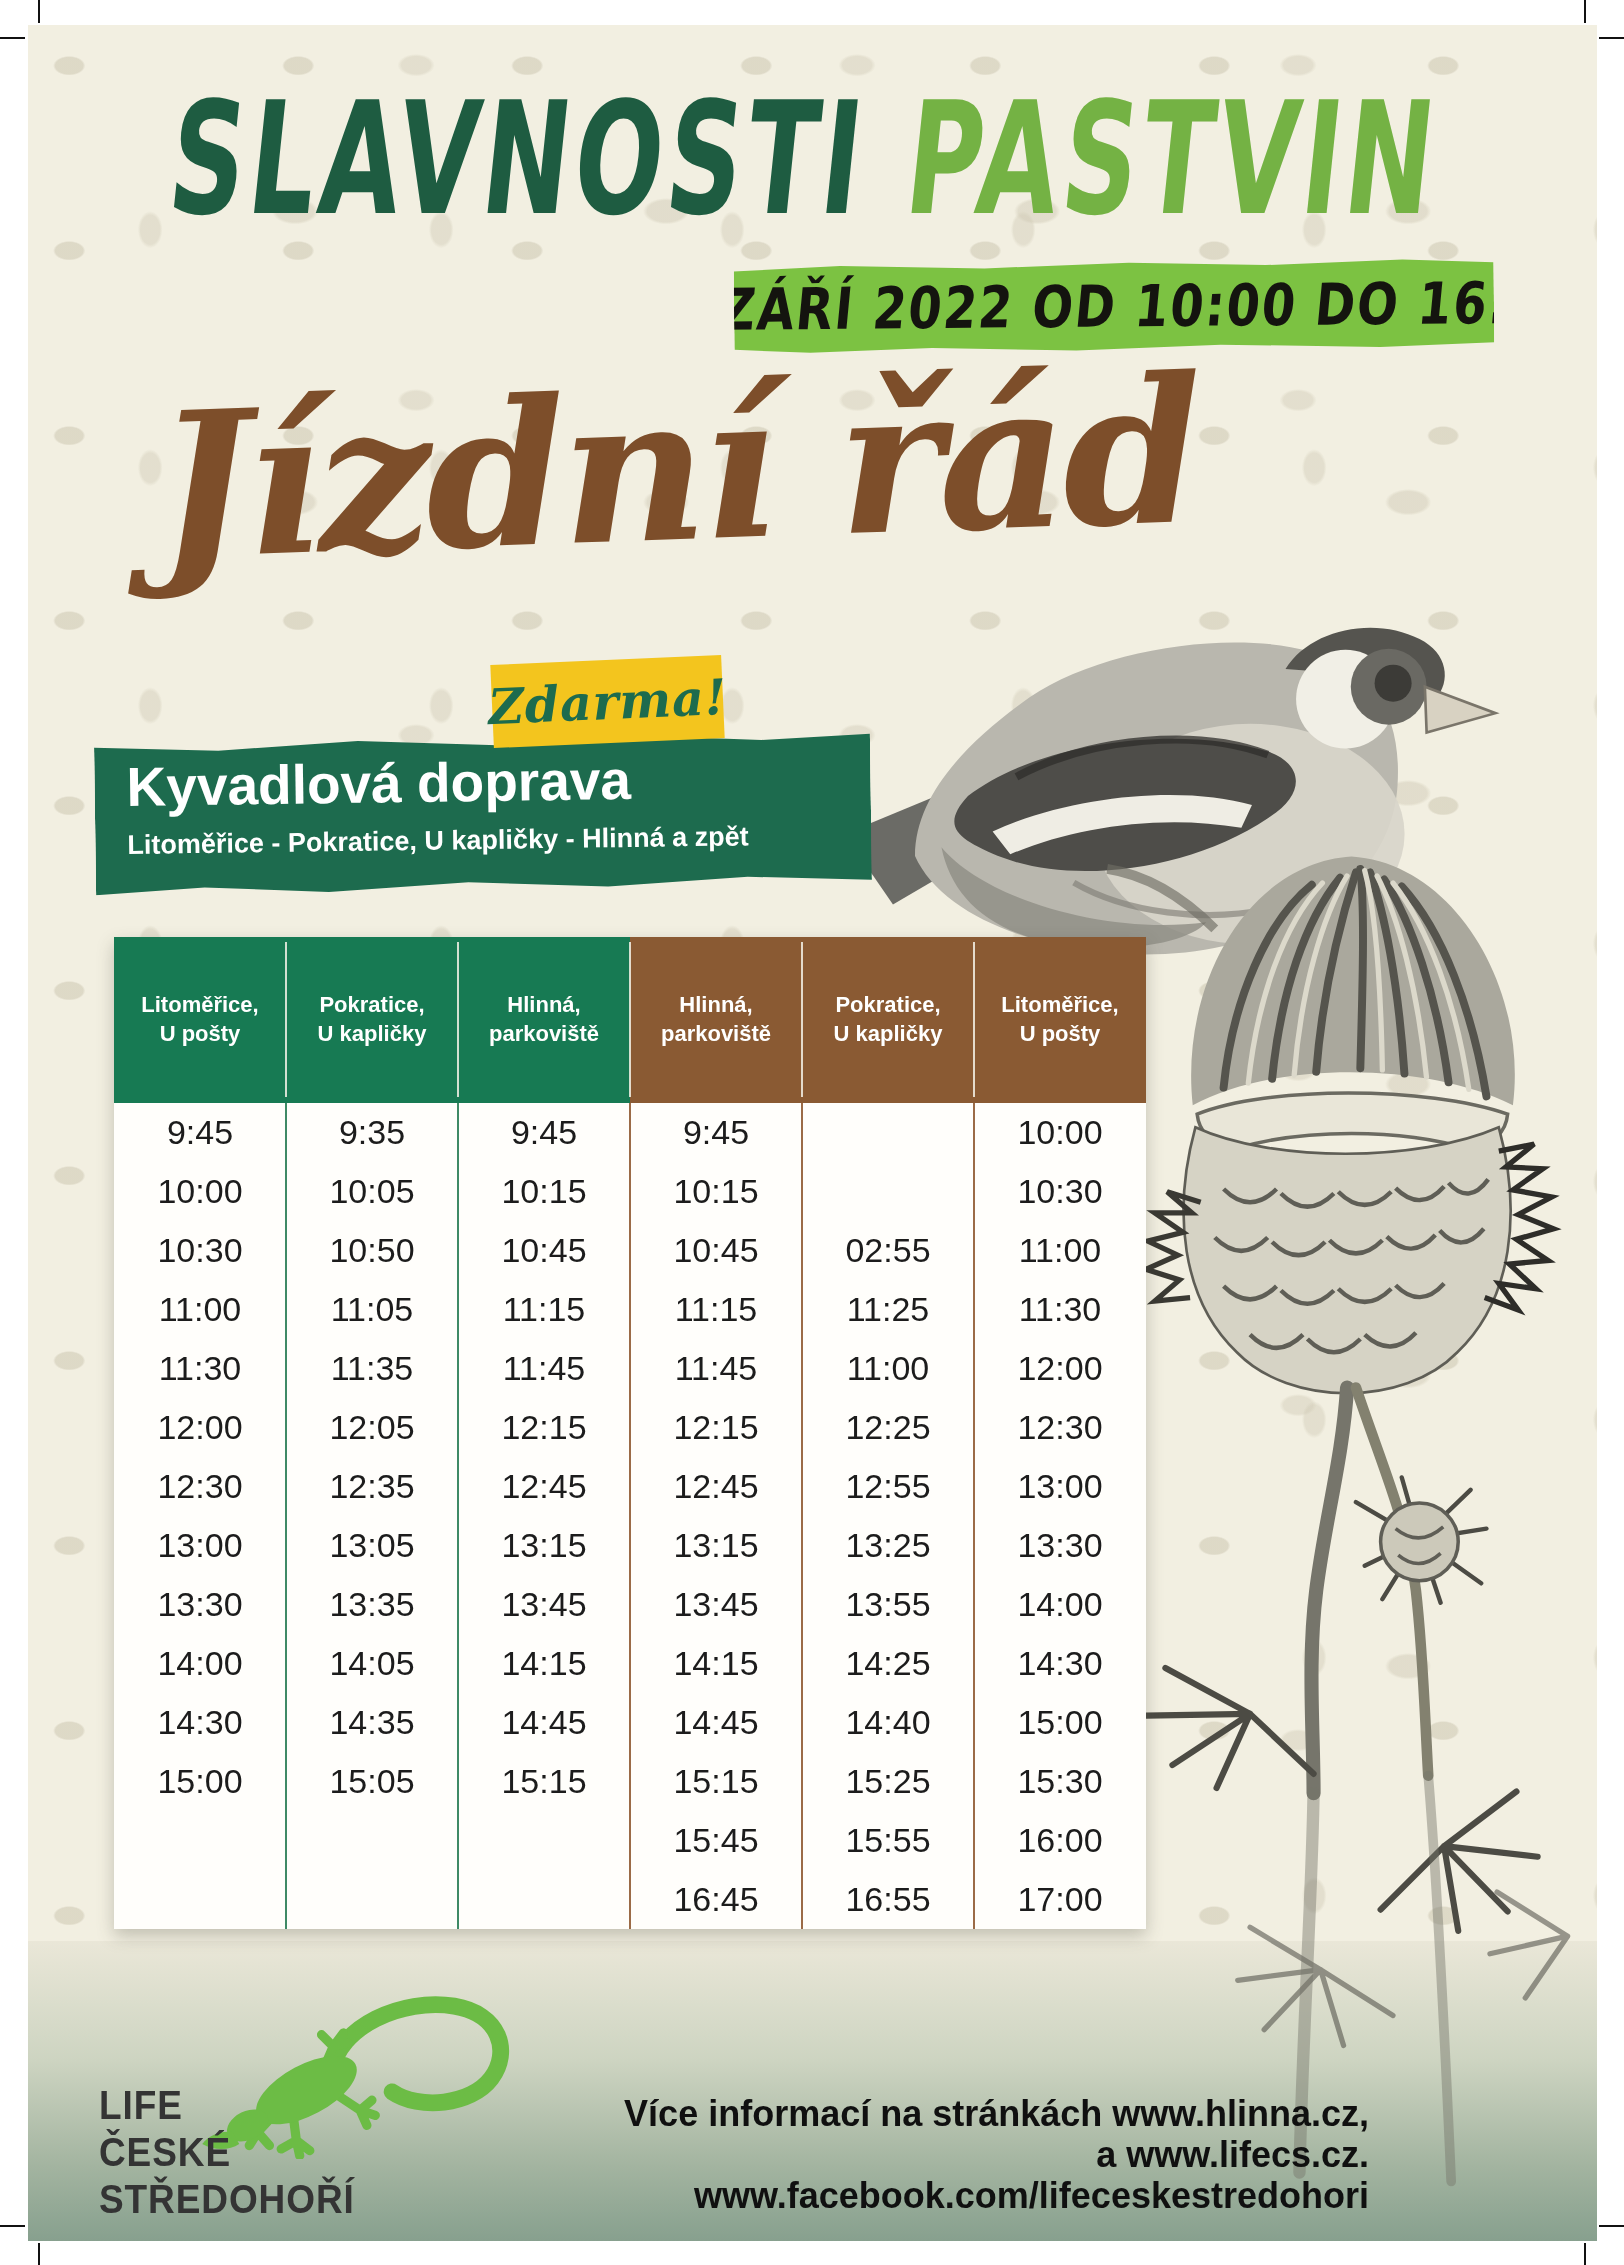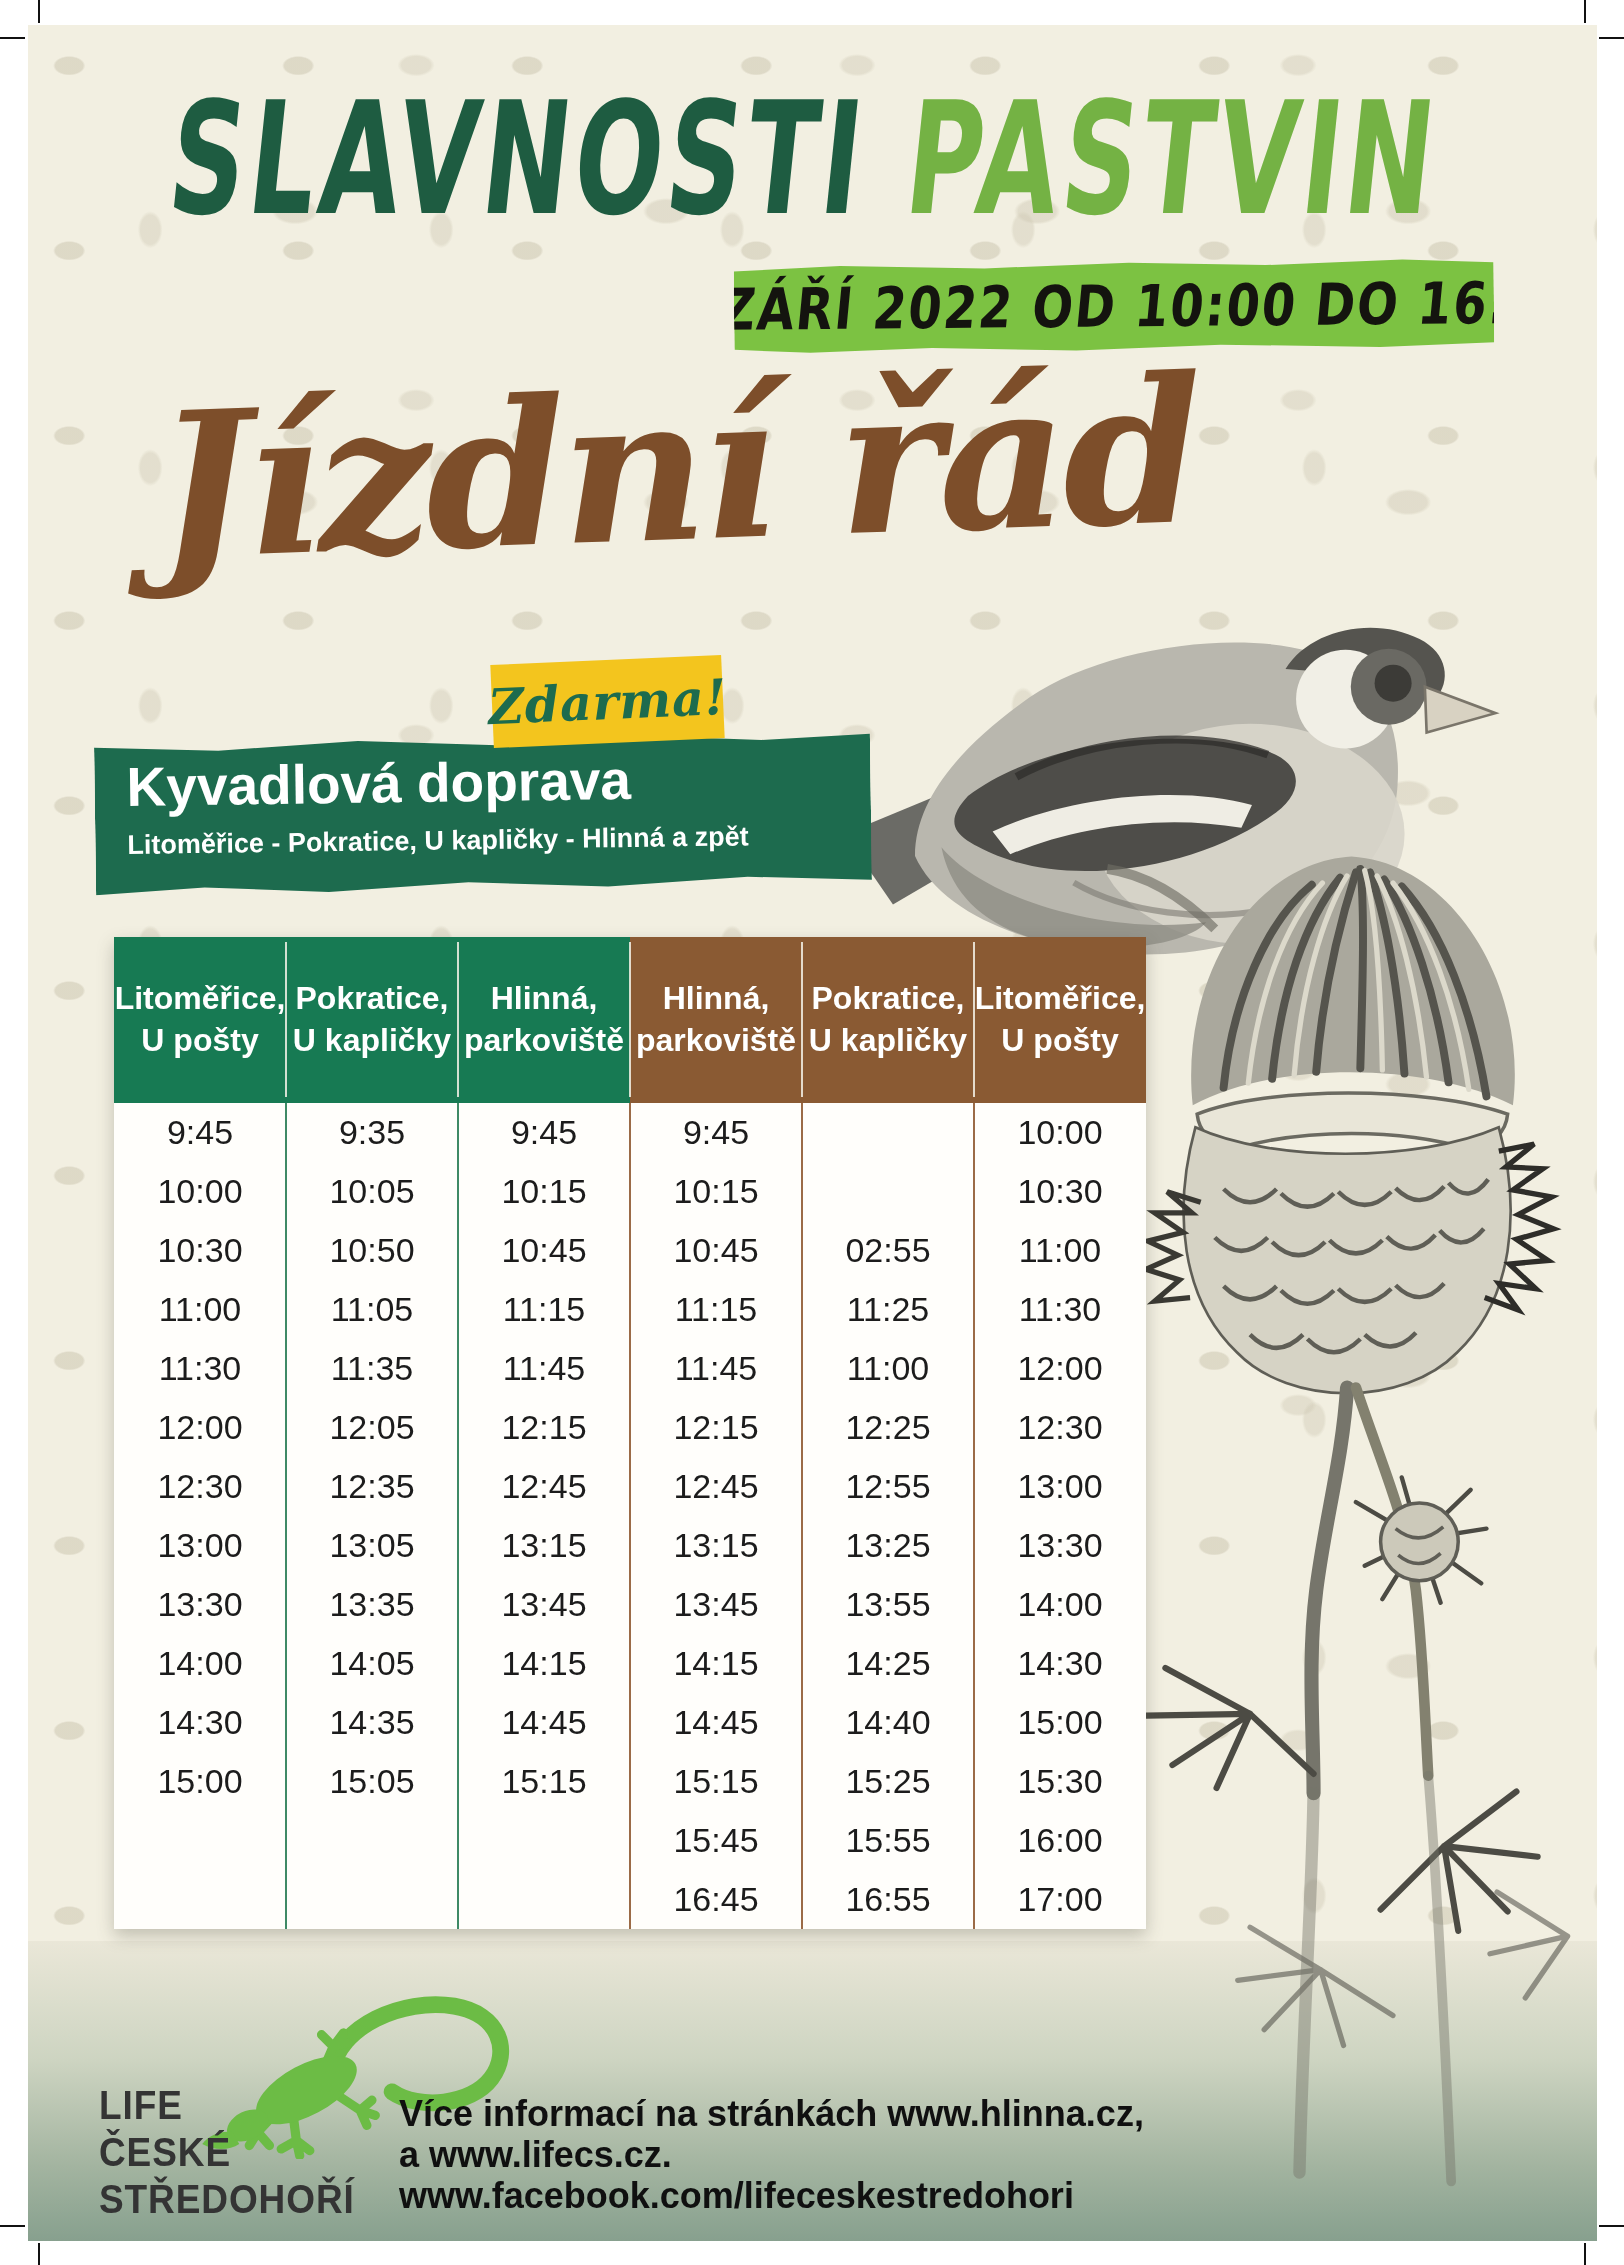--- a/index.html
+++ b/index.html
@@ -79,21 +79,21 @@
   
   .timetable{
     position:absolute;left:86px;top:912px;width:1032px;
     background:#fffefb;z-index:4;
     box-shadow:0 7px 16px rgba(70,70,55,.28);
     display:flex;
   }
   .tt-col{width:172px;}
   .tt-head{
     height:166px;display:flex;flex-direction:column;justify-content:center;
-    align-items:center;color:#ffffff;font-weight:bold;font-size:32px;
+    align-items:center;color:#ffffff;font-weight:bold;font-size:22px;
     line-height:1.3;text-align:center;
   }
   .tt-col.green .tt-head{background:var(--header-green,#177a53);}
   .tt-col.brown .tt-head{background:var(--header-brown,#8a5a33);}
   .tt-cell{
     height:59px;display:flex;align-items:center;justify-content:center;
     font-size:34px;color:#1c1c1c;
   }
   .sep{position:absolute;top:166px;bottom:0;width:1.8px;z-index:2;}
   .sep.g{background:#3f8a66;}
@@ -105,21 +105,21 @@
     background:linear-gradient(180deg,#eae7d8 0%,#cdd4c1 40%,#a3b4a0 75%,#87a08e 100%);
   }
   .illu{position:absolute;}
   .logo-lizard{left:81px;top:1966px;width:415px;height:168px;z-index:4;}
   .logo-text{
     position:absolute;left:71px;top:2057px;z-index:5;
     font-weight:bold;font-size:37px;line-height:42px;color:#343434;
     transform:scaleY(1.12);transform-origin:left top;letter-spacing:0.9px;
   }
   .footer-info{
-    position:absolute;left:371px;top:2068px;width:970px;text-align:left;z-index:5;
+    position:absolute;left:371px;top:2068px;width:970px;text-align:right;z-index:5;
     font-weight:bold;font-size:36px;line-height:41px;color:#101010;
   }
   .bird{left:781px;top:540px;width:706px;height:419px;z-index:3;}
   .thistle{left:1063px;top:798px;width:506px;height:1376px;z-index:3;}
 </style>
 </head>
 <body>
 
 <div class="crop" style="left:38px;top:0;width:1.8px;height:23px"></div>
 <div class="crop" style="left:0;top:37px;width:25px;height:1.8px"></div>

